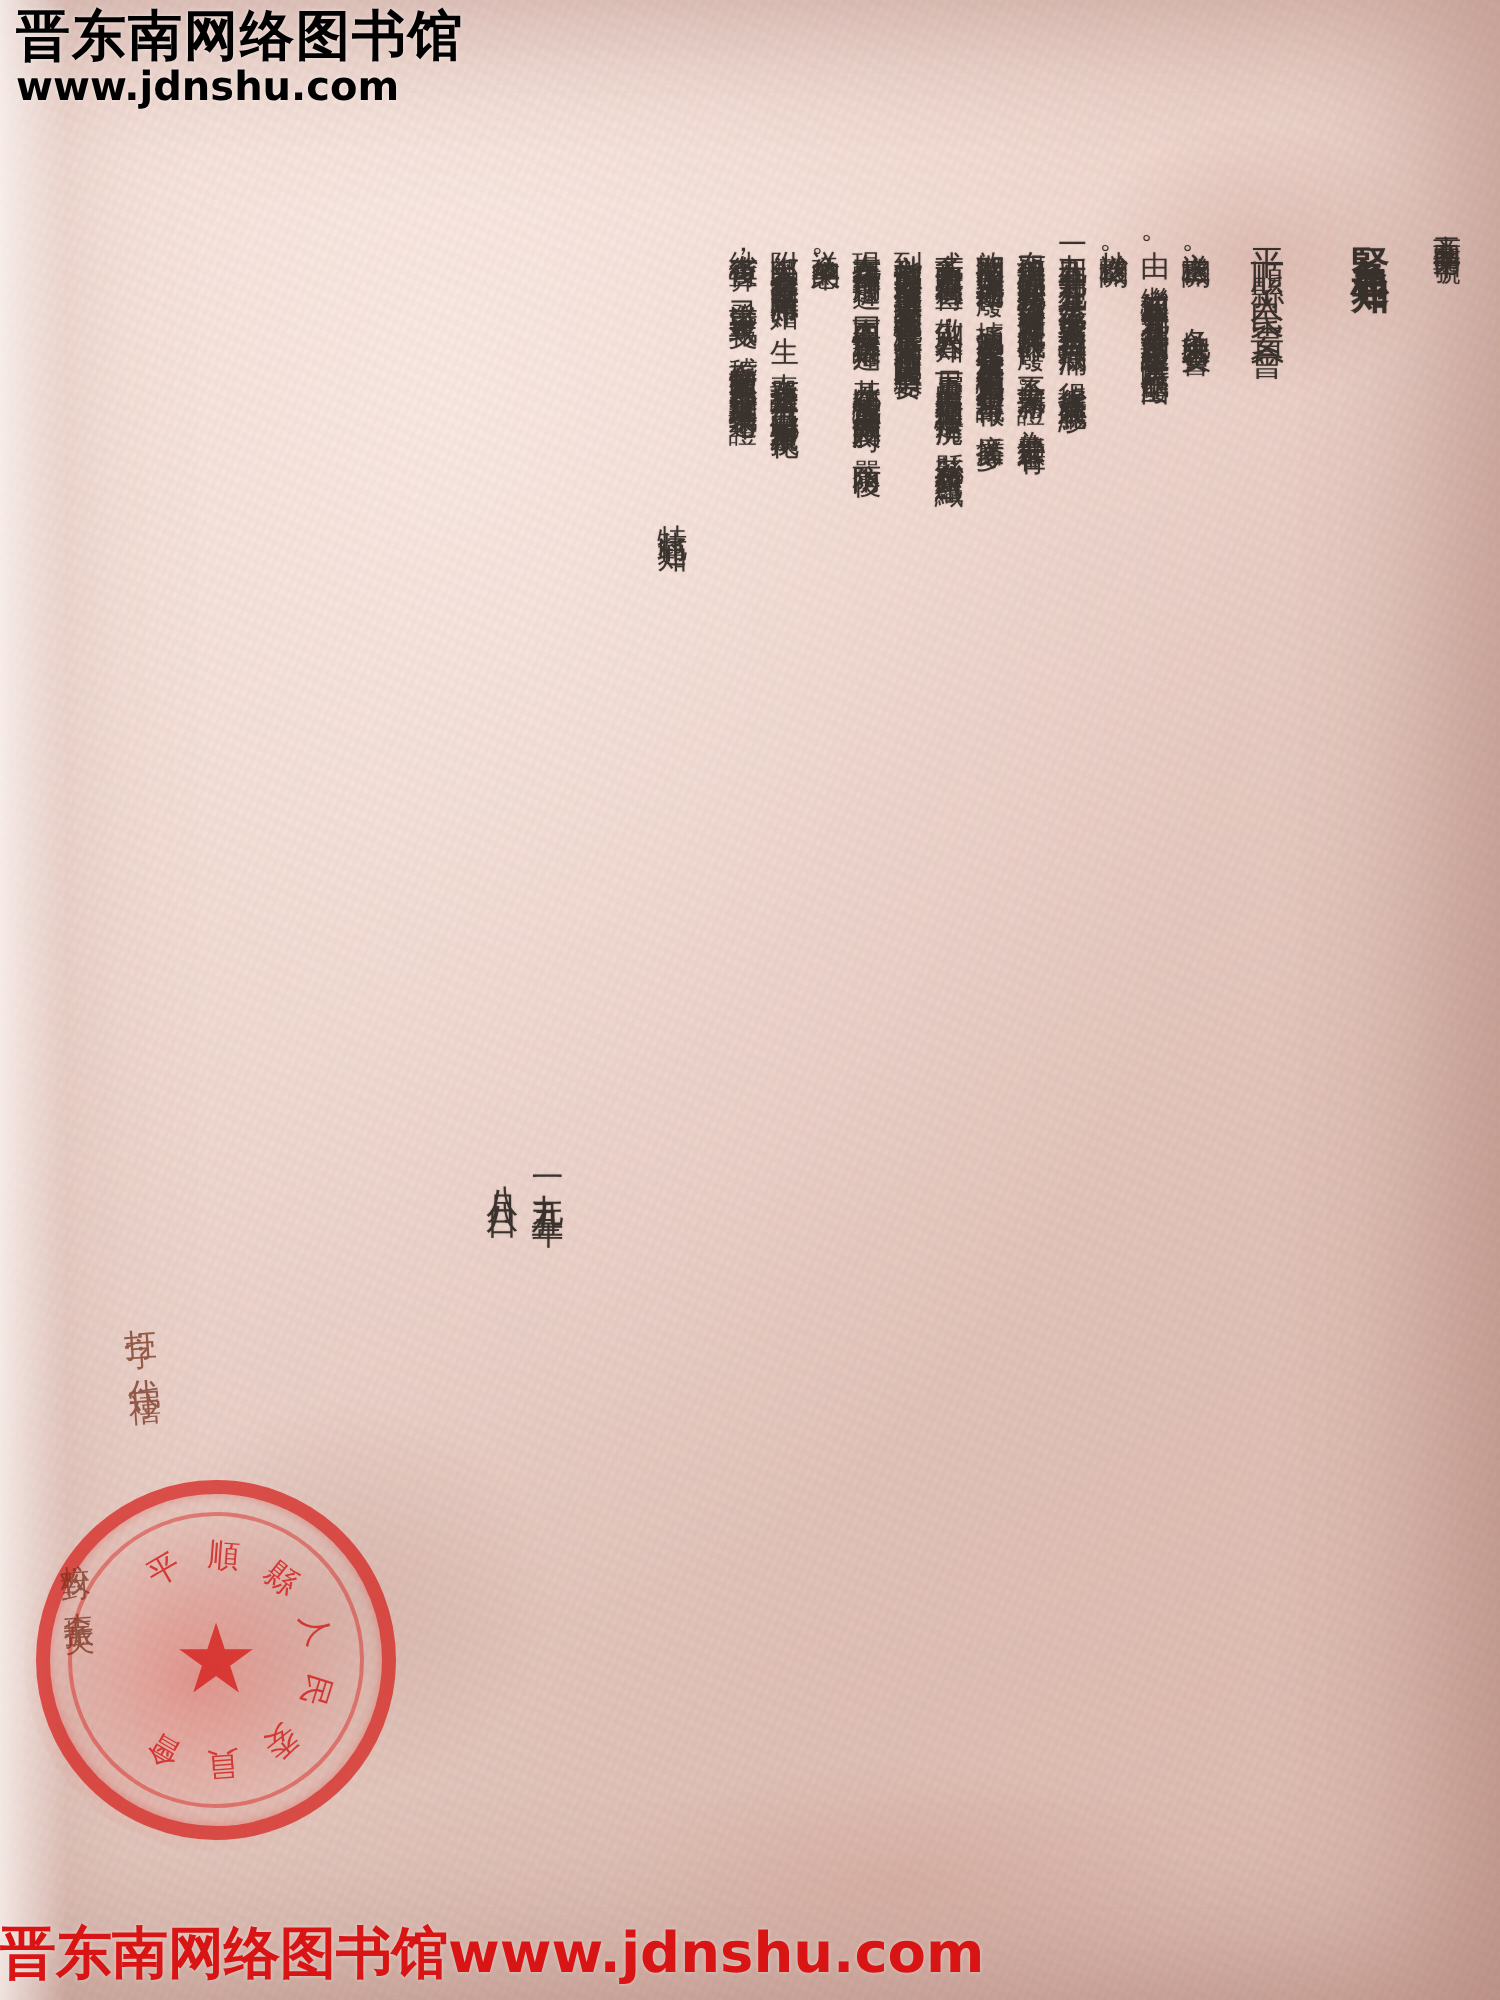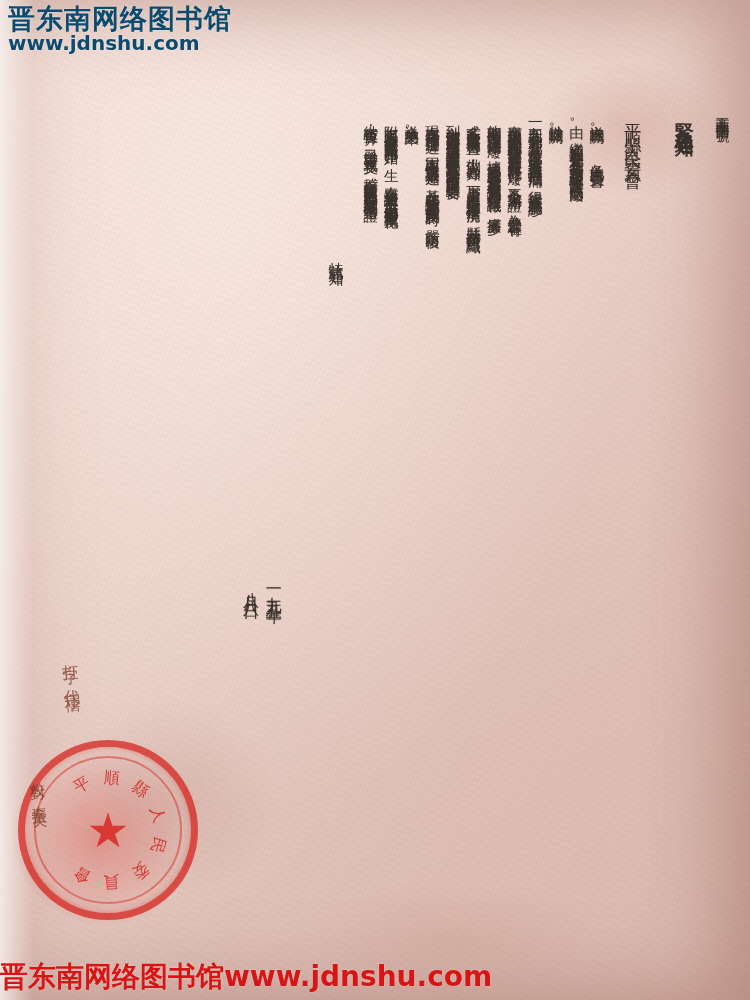--- a/index.html
+++ b/index.html
@@ -34,21 +34,21 @@
   #fold{
     position:absolute;left:0;top:0;width:48px;height:1000px;
     background:linear-gradient(90deg, rgba(255,250,248,.75), rgba(255,250,248,0) 70%);
     pointer-events:none;
   }
   
   .wm-top{
     position:absolute;left:8px;top:4px;
     font-family:"DejaVu Sans", sans-serif;
     font-weight:bold;
-    color:#0c4a6e;
+    color:#000000;
     line-height:1.08;
     z-index:40;
     text-shadow:0 0 2px rgba(255,255,255,.5);
   }
   .wm-top .l1{font-size:27px;letter-spacing:1px;}
   .wm-top .l2{font-size:20px;letter-spacing:0px;}
   .wm-bottom{
     position:absolute;left:0;right:0;bottom:4px;
     text-align:left;
     font-family:"DejaVu Sans", sans-serif;

